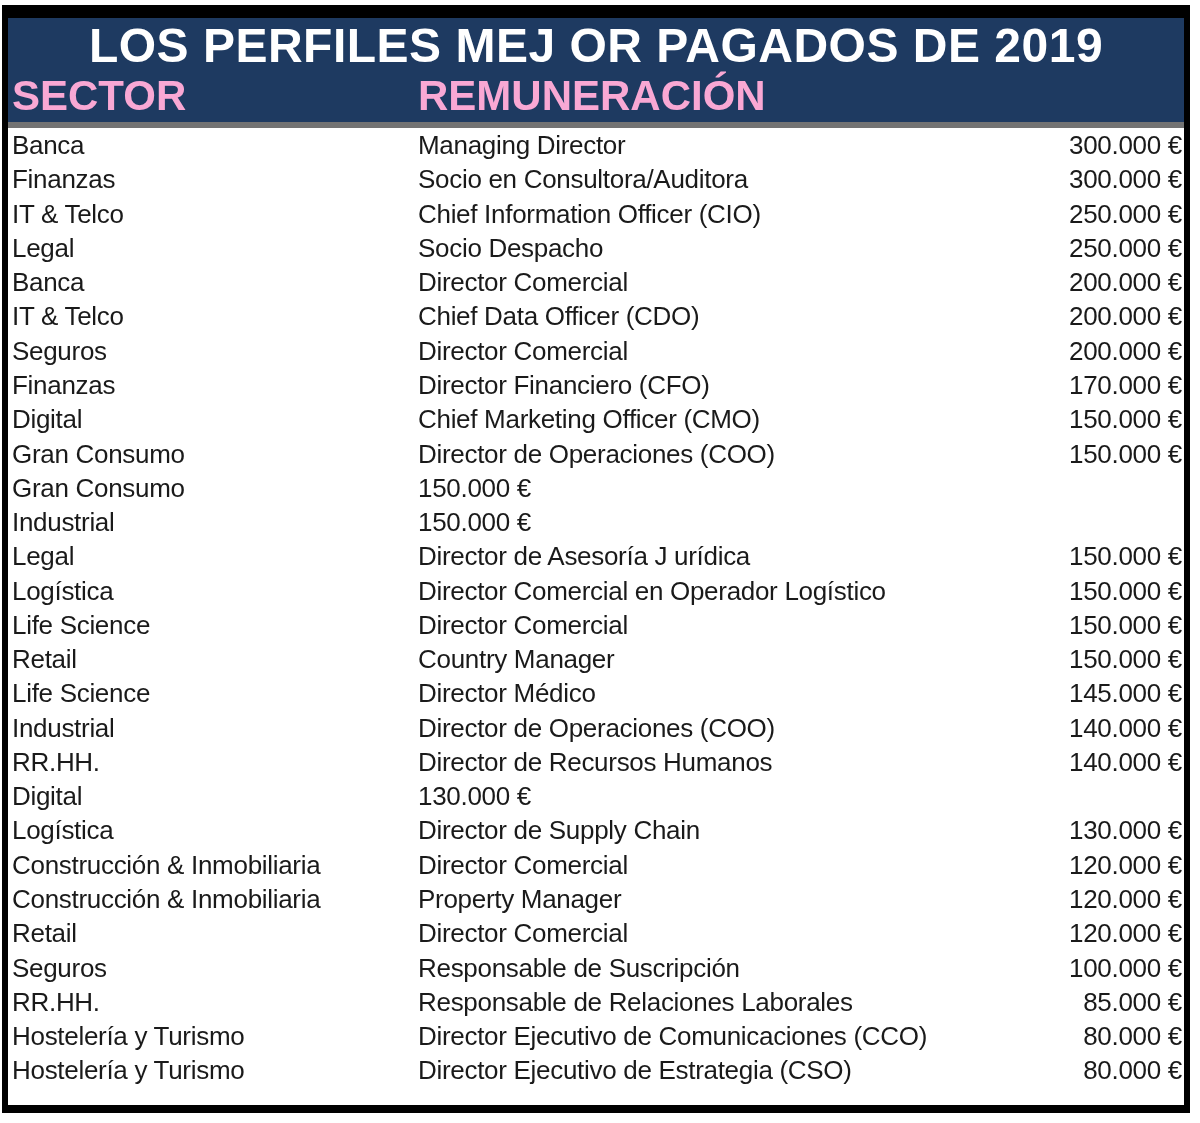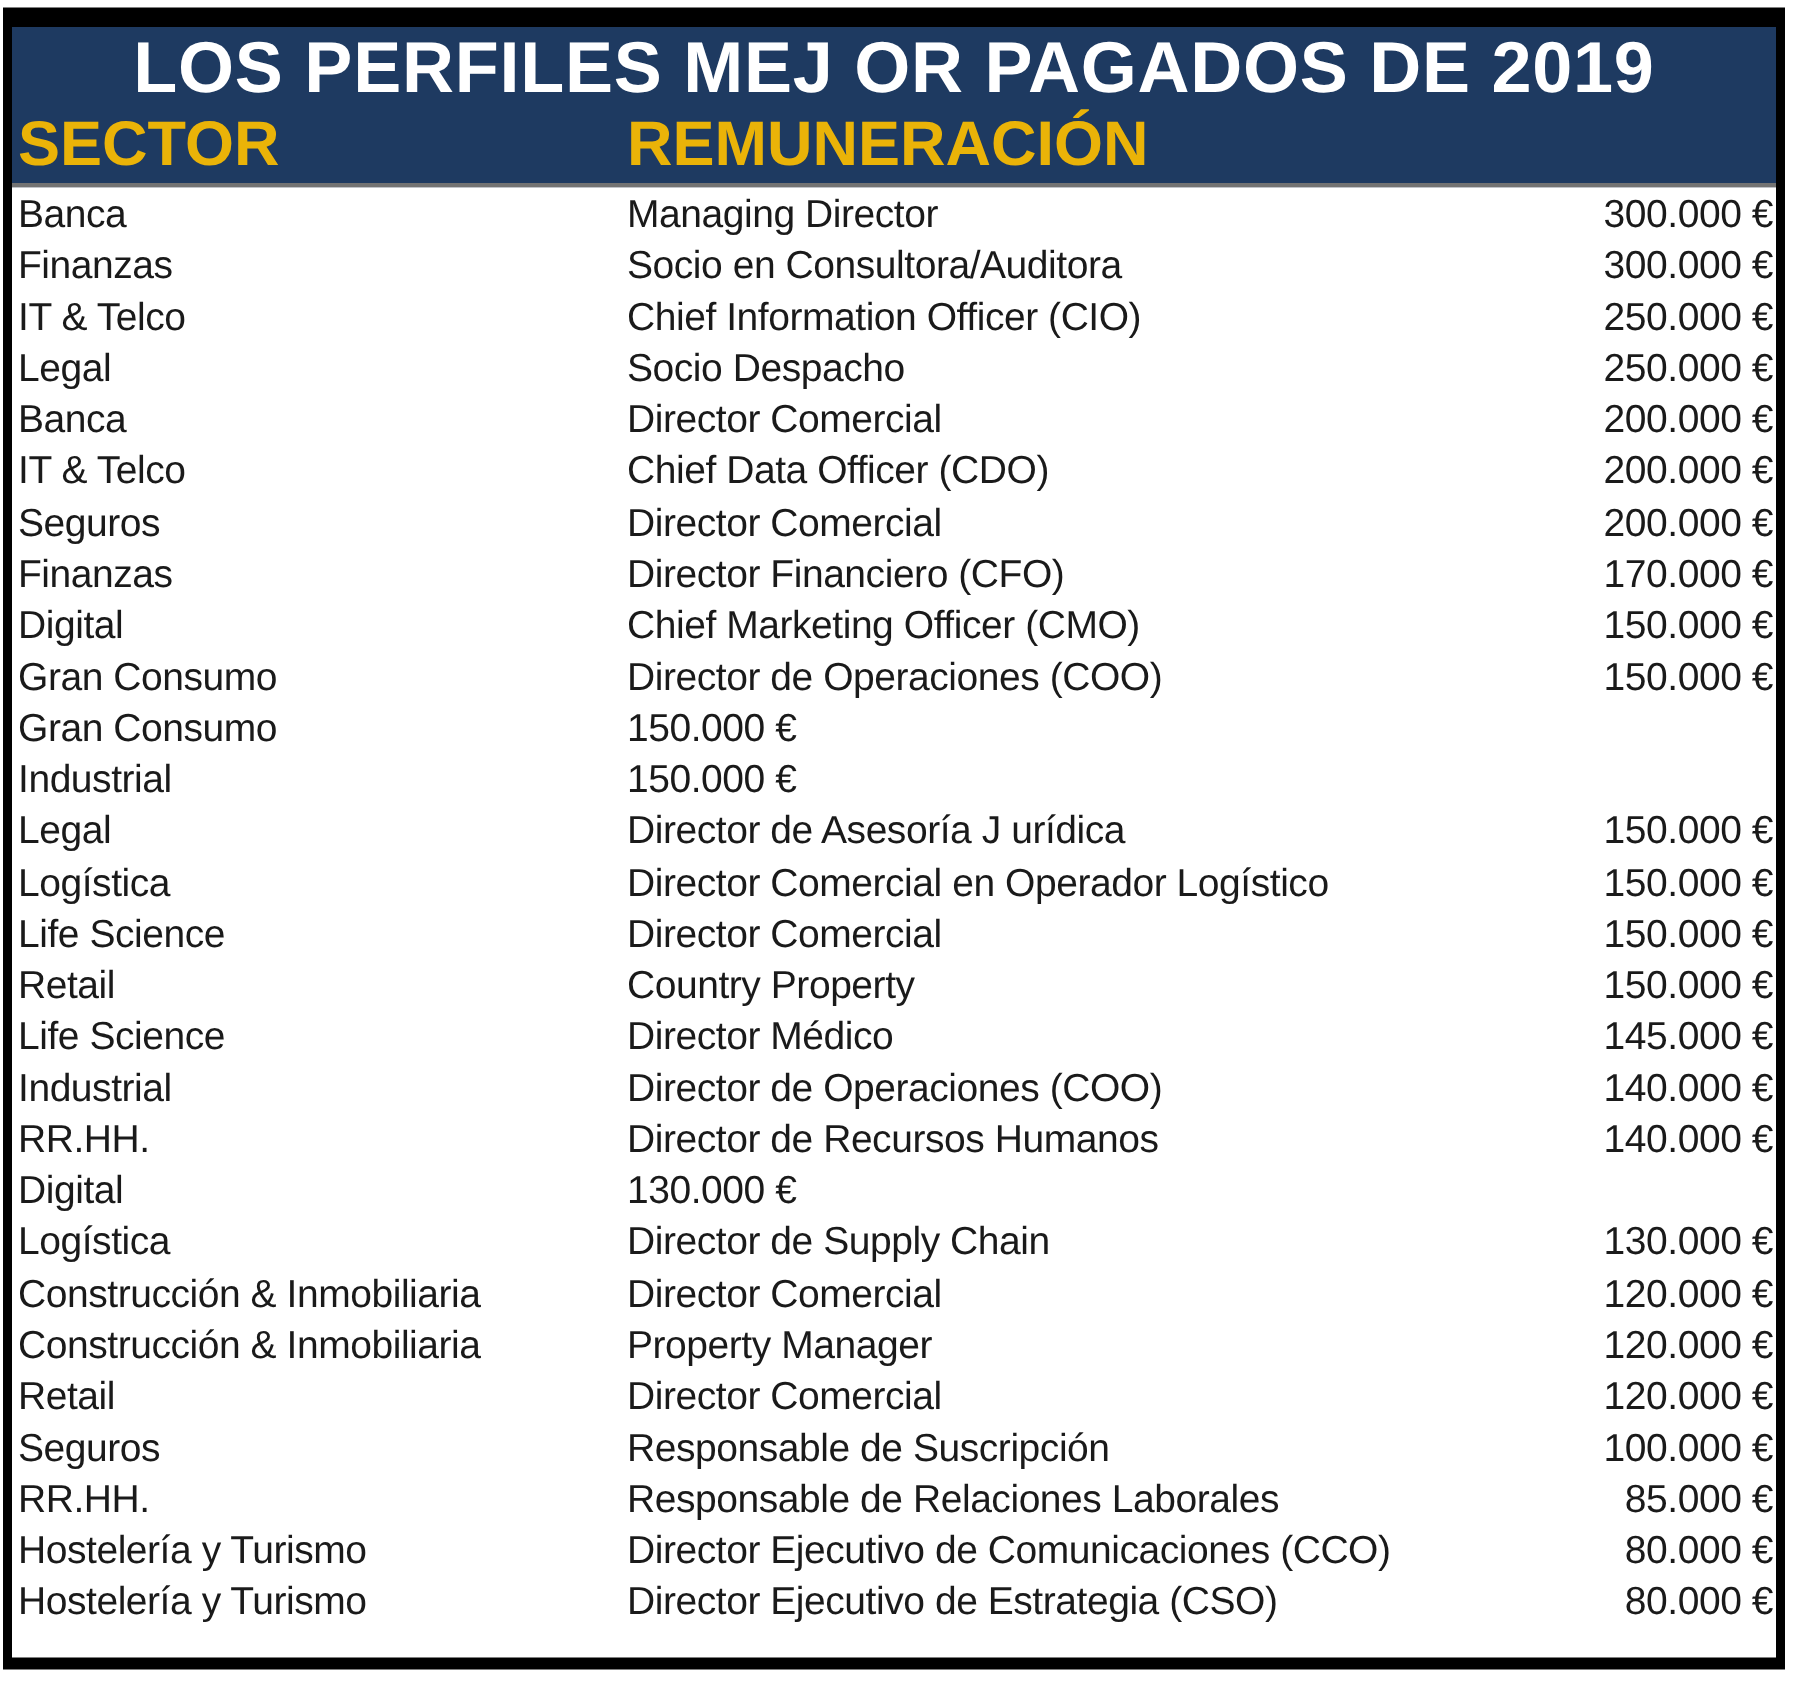--- a/index.html
+++ b/index.html
@@ -26,21 +26,21 @@
     box-sizing: border-box;
     border: 6px solid #000000;
     border-top-width: 13px;
     border-bottom-width: 8px;
     background: #ffffff;
     overflow: hidden;
   }
   .header {
     background: #1E3A61;
     height: 104px;
-    border-bottom: 3px solid #737373;
+    border-bottom: 6px solid #737373;
   }
   .title {
     color: #ffffff;
     font-weight: bold;
     font-size: 48px;
     line-height: 1.0;
     text-align: center;
     padding-top: 4px;
     letter-spacing: 0.5px;
     white-space: nowrap;
@@ -48,21 +48,21 @@
   .grid {
     display: grid;
     grid-template-columns: 406px 1fr auto;
     padding: 0 2px 0 4px;
     box-sizing: border-box;
   }
   .col-headers {
     margin-top: 5px;
   }
   .ch {
-    color: #eab308;
+    color: #f9a8d4;
     font-weight: bold;
     font-size: 42px;
     line-height: 1.0;
     white-space: nowrap;
   }
   .ch.remu { text-align: left; }
   .tbody {
     background: #ffffff;
   }
   .row {
@@ -159,21 +159,21 @@
           <span class="cell perfil">Director Comercial en Operador Logístico</span>
           <span class="cell remuneracion">150.000 €</span>
         </div>
         <div class="row grid">
           <span class="cell sector">Life Science</span>
           <span class="cell perfil">Director Comercial</span>
           <span class="cell remuneracion">150.000 €</span>
         </div>
         <div class="row grid">
           <span class="cell sector">Retail</span>
-          <span class="cell perfil">Country Property</span>
+          <span class="cell perfil">Country Manager</span>
           <span class="cell remuneracion">150.000 €</span>
         </div>
         <div class="row grid">
           <span class="cell sector">Life Science</span>
           <span class="cell perfil">Director Médico</span>
           <span class="cell remuneracion">145.000 €</span>
         </div>
         <div class="row grid">
           <span class="cell sector">Industrial</span>
           <span class="cell perfil">Director de Operaciones (COO)</span>

